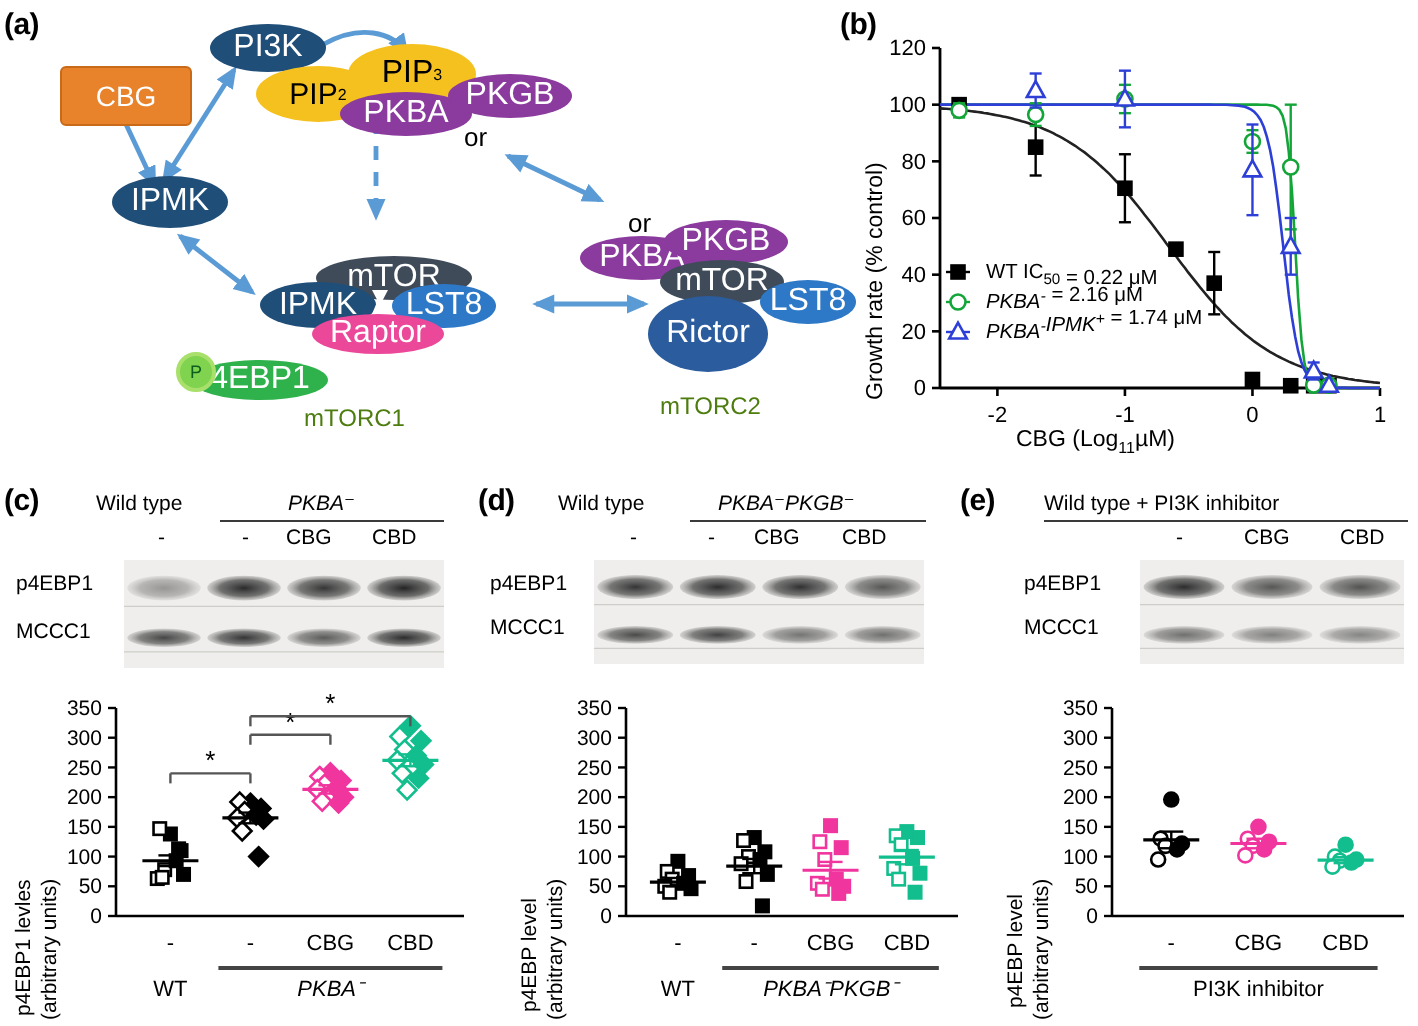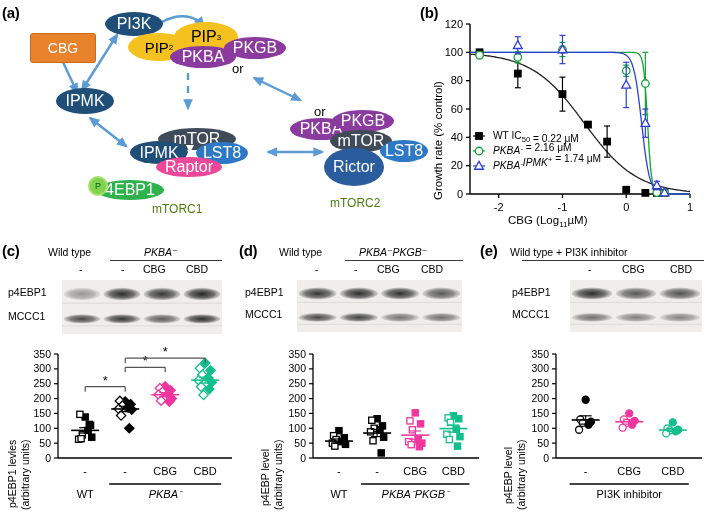--- a/index.html
+++ b/index.html
@@ -595,21 +595,21 @@
         <text x="101.94942528735632" y="160" font-family="Liberation Sans, sans-serif" font-size="11" fill="#000" text-anchor="middle" font-style="normal">WT</text>
         <line x1="124.11034482758623" y1="146" x2="232.432183908046" y2="146" stroke="#444" stroke-width="2"></line>
         <text x="178.27126436781612" y="160" font-family="Liberation Sans, sans-serif" font-size="11" fill="#000" text-anchor="middle" font-style="italic">PKBA⁻PKGB⁻</text>
       </svg>
   </div>
 </div>
 
 <div class="panel" id="panel-e" style="left:478px;top:238px;width:231px;height:275px;">
   <div class="plabel" style="left:2px;top:4px;">(e)</div>
 
-  <div class="hdr" style="left:32px;top:8px;">Wild type + PI3K inhibitor</div>
+  <div class="hdr" style="left:44px;top:8px;">Wild type + PI3K inhibitor</div>
   <div class="rule" style="left:44px;top:22px;width:182px;"></div>
 
   <div class="hdr" style="left:110px;top:25px;">-</div>
   <div class="hdr" style="left:144px;top:25px;">CBG</div>
   <div class="hdr" style="left:192px;top:25px;">CBD</div>
 
   <div class="blotlab" style="left:34px;top:48px;">p4EBP1</div>
   <div class="blotlab" style="left:34px;top:70px;">MCCC1</div>
   <svg id="blot-e" width="132" height="52" style="position:absolute;left:92px;top:42px;">
       <rect x="0" y="0" width="132" height="52" fill="#efeeec"></rect>

